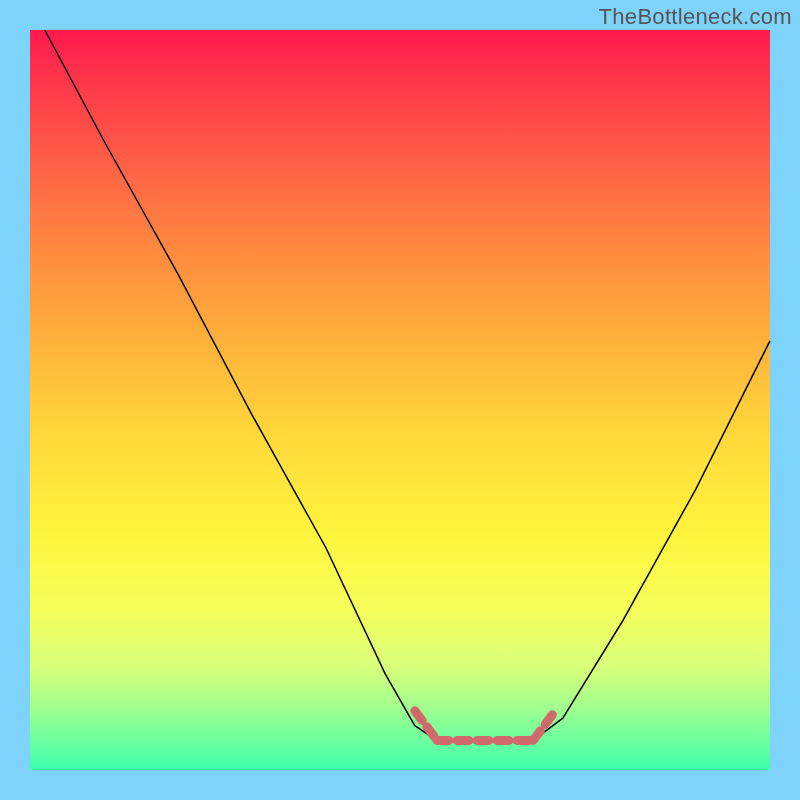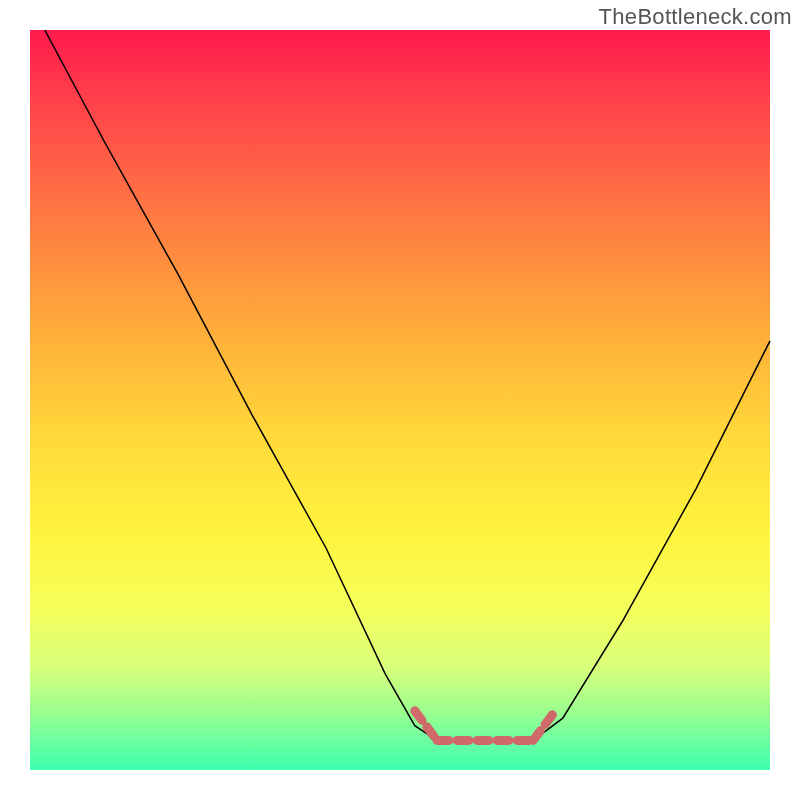--- a/index.html
+++ b/index.html
@@ -7,21 +7,21 @@
     padding: 0;
     width: 800px;
     height: 800px;
     background: #000;
     font-family: Arial, Helvetica, sans-serif;
   }
   .frame {
     position: relative;
     width: 800px;
     height: 800px;
-    background: #ffffff;
+    background: #7dd3fc;
   }
   .watermark {
     position: absolute;
     top: 4px;
     right: 8px;
     color: #555;
     font-size: 22px;
     font-weight: 500;
     letter-spacing: 0.3px;
     z-index: 10;

